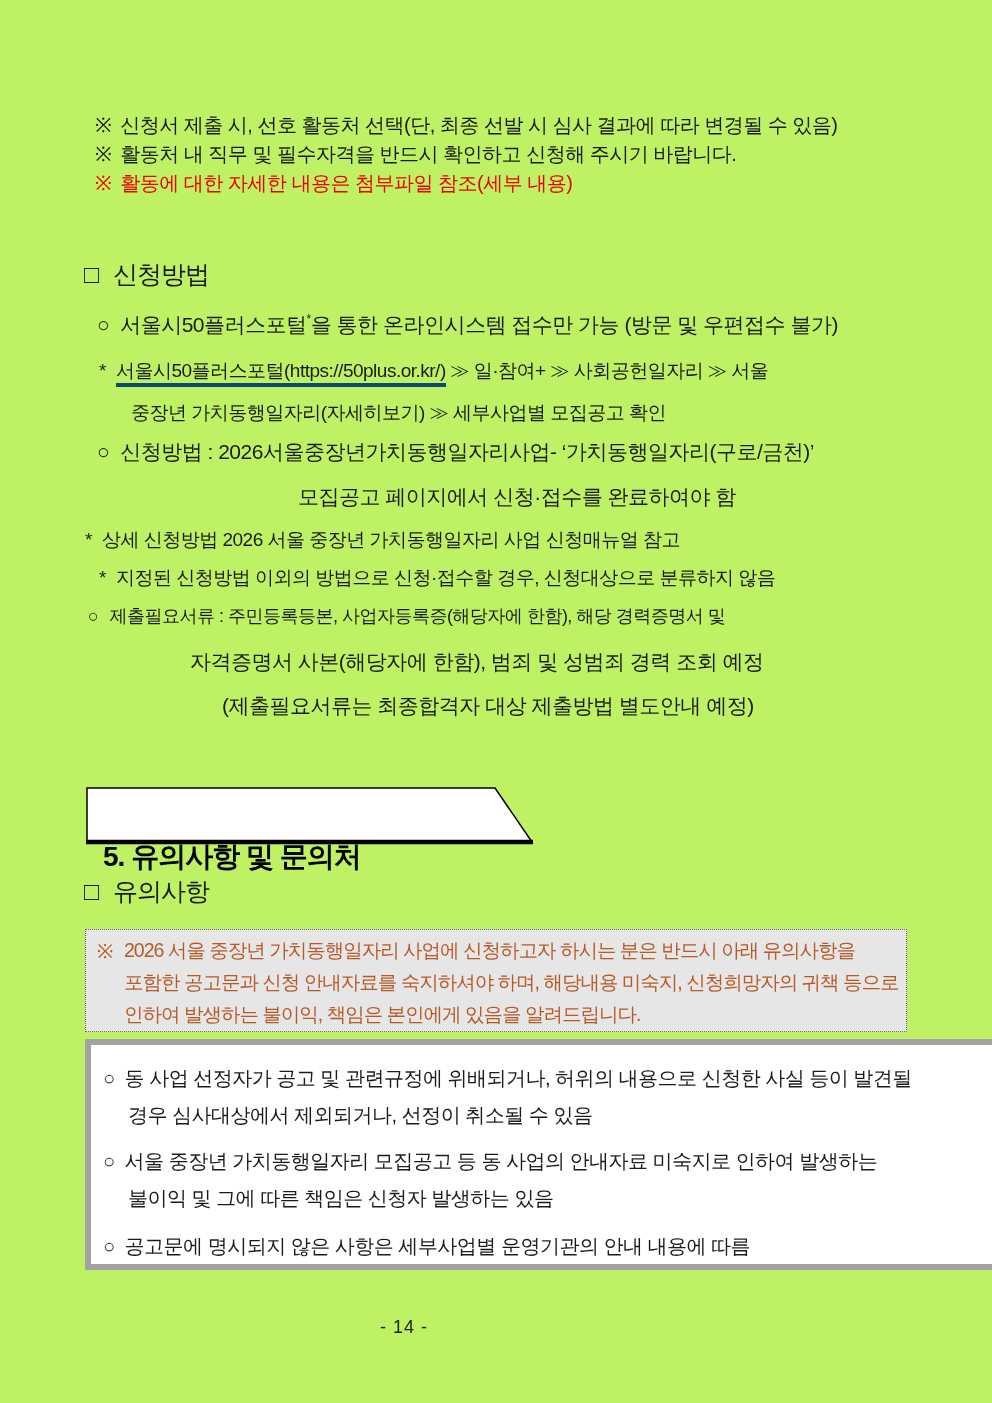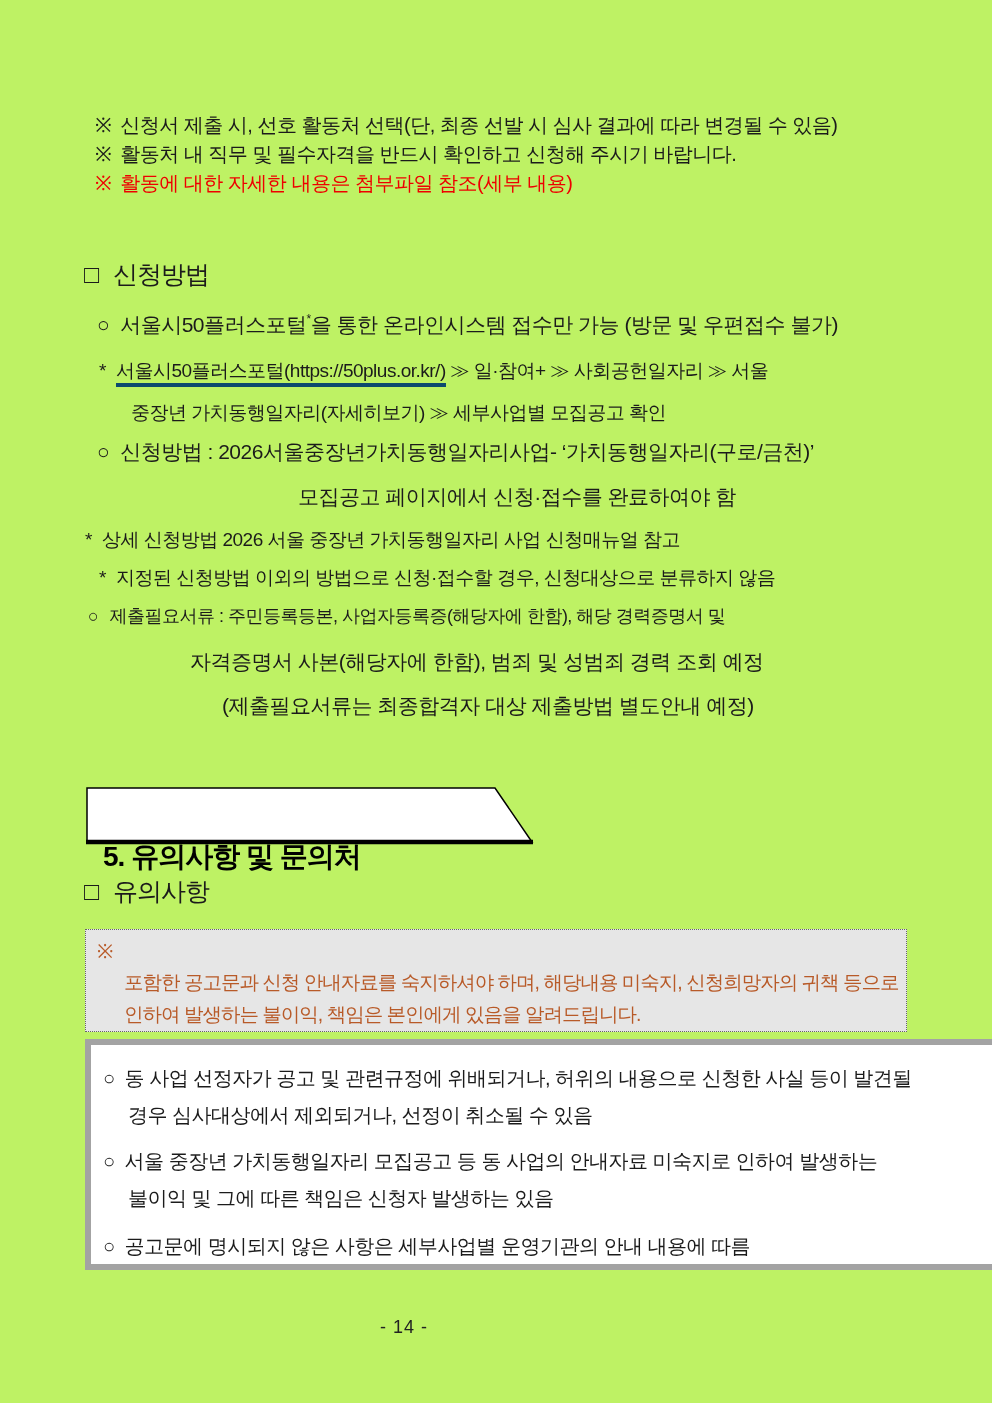--- a/index.html
+++ b/index.html
@@ -137,20 +137,21 @@
     </svg>
     <div class="banner-text">5. 유의사항 및 문의처</div>
   </div>
 
   <div class="line" id="caution-h">
     <span class="marker">□</span><span>유의사항</span>
   </div>
 
   <div id="notice-box">
     <span class="n-marker">※</span>
+    <div class="n-line" id="nl1">2026 서울 중장년 가치동행일자리 사업에 신청하고자 하시는 분은 반드시 아래 유의사항을</div>
     <div class="n-line" id="nl2">포함한 공고문과 신청 안내자료를 숙지하셔야 하며, 해당내용 미숙지, 신청희망자의 귀책 등으로</div>
     <div class="n-line" id="nl3">인하여 발생하는 불이익, 책임은 본인에게 있음을 알려드립니다.</div>
   </div>
 
   <div id="cautions-box">
     <div class="c-line" id="c1l1">
       <span class="marker">○</span><span>동 사업 선정자가 공고 및 관련규정에 위배되거나, 허위의 내용으로 신청한 사실 등이 발견될</span>
     </div>
     <div class="c-line" id="c1l2">경우 심사대상에서 제외되거나, 선정이 취소될 수 있음</div>
     <div class="c-line" id="c2l1">

